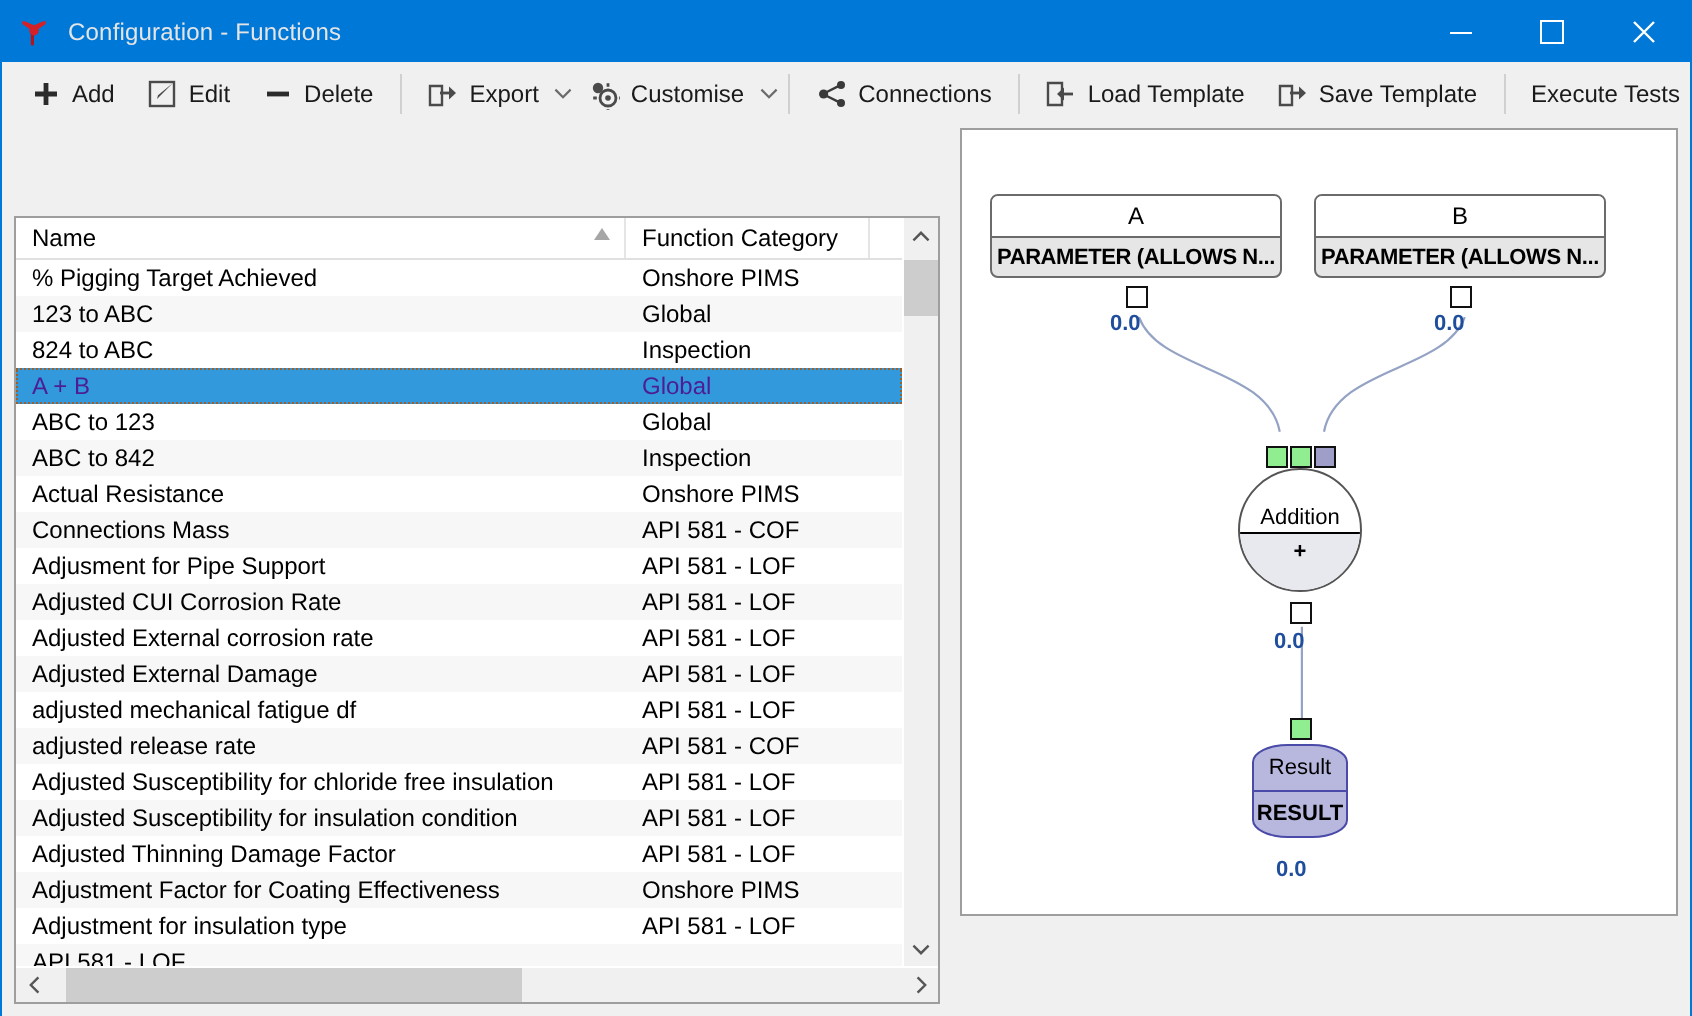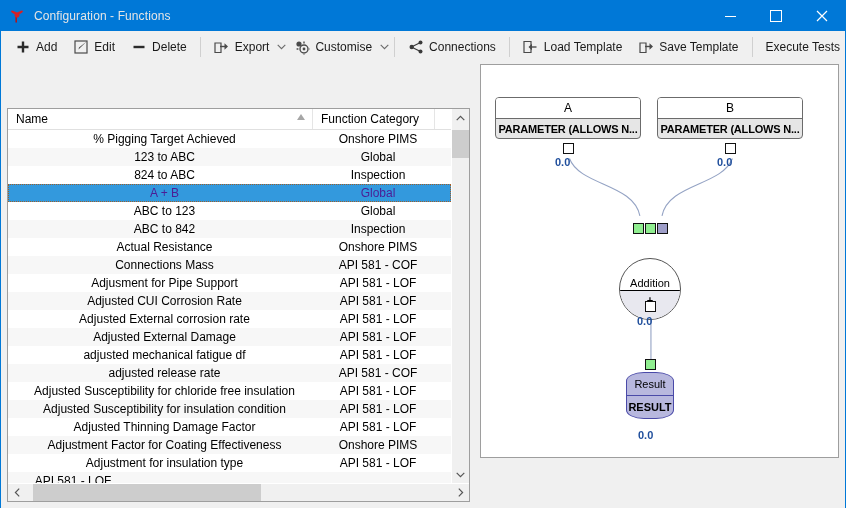--- a/index.html
+++ b/index.html
@@ -167,21 +167,20 @@
     right: 7px;
     top: 5px;
     width: 0; height: 0;
     border-left: 4px solid transparent;
     border-right: 4px solid transparent;
     border-bottom: 6px solid #a6a6a6;
   }
   .rows {
     flex: 1 1 auto;
     overflow: hidden;
-    text-align: center;
   }
   .row {
     height: 18px;
     display: flex;
     align-items: center;
     font-size: 12px;
     cursor: default;
   }
   .row.odd  { background: #ffffff; }
   .row.even { background: #f7f7f7; }
@@ -673,21 +672,21 @@
         <div class="np-title">B</div>
         <div class="np-sub">PARAMETER (ALLOWS N...</div>
       </div>
       <div class="port-out" style="left:244px; top:78px;"></div>
       <div class="port-val" style="left:236px; top:91px;">0.0</div>
 
       <div class="port-in green" style="left:152px; top:158px;"></div>
       <div class="port-in green" style="left:164px; top:158px;"></div>
       <div class="port-in purple" style="left:176px; top:158px;"></div>
 
-      <div class="node-op" style="left:138px; top:169px;margin-top:24px;">
+      <div class="node-op" style="left:138px; top:169px;">
         <div class="op-top">Addition</div>
         <div class="op-bot">+</div>
       </div>
       <div class="port-out" style="left:164px; top:236px;"></div>
       <div class="port-val" style="left:156px; top:250px;">0.0</div>
 
       <div class="port-in green" style="left:164px; top:294px;"></div>
       <div class="node-result" style="left:145px; top:307px;">
         <div class="nr-top">Result</div>
         <div class="nr-bot">RESULT</div>

